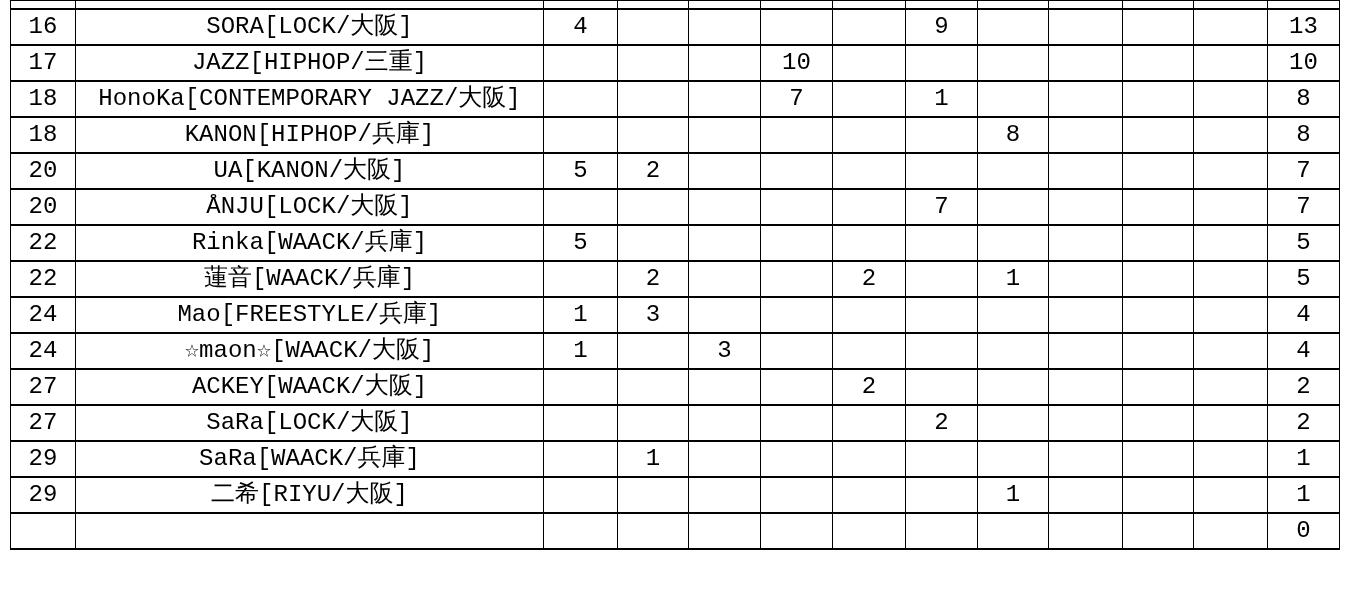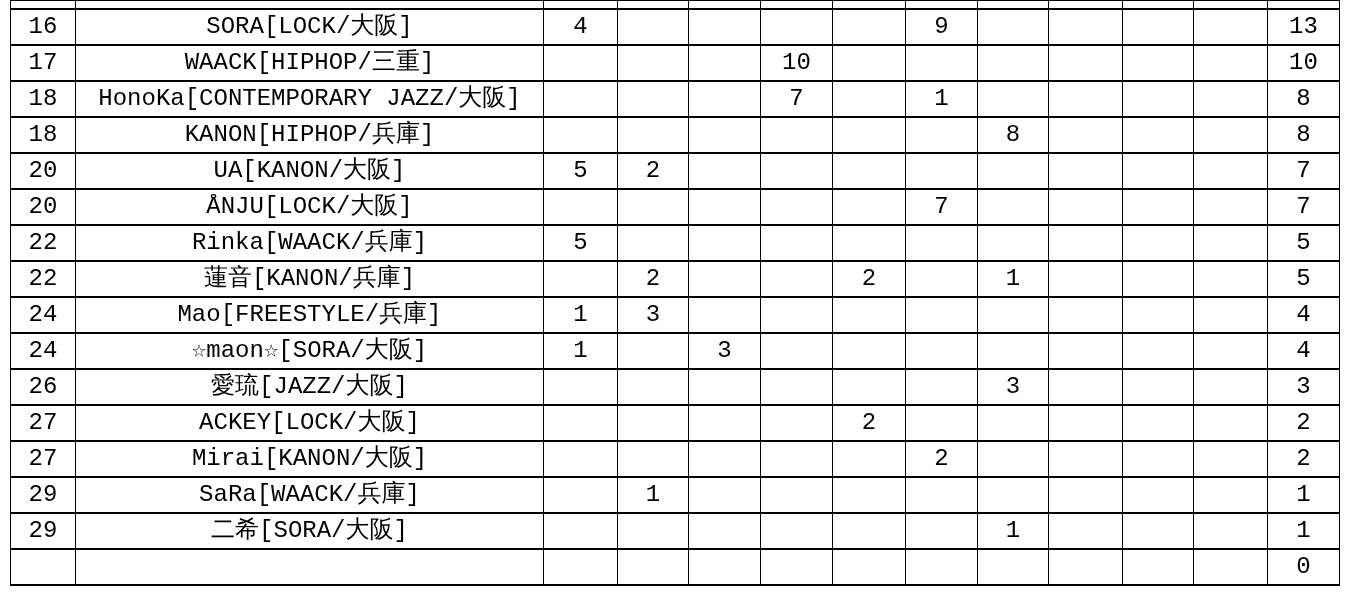--- a/index.html
+++ b/index.html
@@ -92,21 +92,21 @@
         <td class="point-cell"></td>
         <td class="point-cell">9</td>
         <td class="point-cell"></td>
         <td class="point-cell"></td>
         <td class="point-cell"></td>
         <td class="point-cell"></td>
         <td class="total-cell">13</td>
       </tr>
       <tr class="body-row">
         <td class="rank-cell">17</td>
-        <td class="name-cell">WAACK[HIPHOP/三重]</td>
+        <td class="name-cell">JAZZ[HIPHOP/三重]</td>
         <td class="point-cell"></td>
         <td class="point-cell"></td>
         <td class="point-cell"></td>
         <td class="point-cell">10</td>
         <td class="point-cell"></td>
         <td class="point-cell"></td>
         <td class="point-cell"></td>
         <td class="point-cell"></td>
         <td class="point-cell"></td>
         <td class="point-cell"></td>
@@ -182,21 +182,21 @@
         <td class="point-cell"></td>
         <td class="point-cell"></td>
         <td class="point-cell"></td>
         <td class="point-cell"></td>
         <td class="point-cell"></td>
         <td class="point-cell"></td>
         <td class="total-cell">5</td>
       </tr>
       <tr class="body-row">
         <td class="rank-cell">22</td>
-        <td class="name-cell">蓮音[KANON/兵庫]</td>
+        <td class="name-cell">蓮音[WAACK/兵庫]</td>
         <td class="point-cell"></td>
         <td class="point-cell">2</td>
         <td class="point-cell"></td>
         <td class="point-cell"></td>
         <td class="point-cell">2</td>
         <td class="point-cell"></td>
         <td class="point-cell">1</td>
         <td class="point-cell"></td>
         <td class="point-cell"></td>
         <td class="point-cell"></td>
@@ -212,66 +212,51 @@
         <td class="point-cell"></td>
         <td class="point-cell"></td>
         <td class="point-cell"></td>
         <td class="point-cell"></td>
         <td class="point-cell"></td>
         <td class="point-cell"></td>
         <td class="total-cell">4</td>
       </tr>
       <tr class="body-row">
         <td class="rank-cell">24</td>
-        <td class="name-cell">☆maon☆[SORA/大阪]</td>
+        <td class="name-cell">☆maon☆[WAACK/大阪]</td>
         <td class="point-cell">1</td>
         <td class="point-cell"></td>
         <td class="point-cell">3</td>
         <td class="point-cell"></td>
         <td class="point-cell"></td>
         <td class="point-cell"></td>
         <td class="point-cell"></td>
         <td class="point-cell"></td>
         <td class="point-cell"></td>
         <td class="point-cell"></td>
         <td class="total-cell">4</td>
       </tr>
       <tr class="body-row">
-        <td class="rank-cell">26</td>
-        <td class="name-cell">愛琉[JAZZ/大阪]</td>
-        <td class="point-cell"></td>
-        <td class="point-cell"></td>
-        <td class="point-cell"></td>
-        <td class="point-cell"></td>
-        <td class="point-cell"></td>
-        <td class="point-cell"></td>
-        <td class="point-cell">3</td>
-        <td class="point-cell"></td>
-        <td class="point-cell"></td>
-        <td class="point-cell"></td>
-        <td class="total-cell">3</td>
-      </tr>
-      <tr class="body-row">
         <td class="rank-cell">27</td>
-        <td class="name-cell">ACKEY[LOCK/大阪]</td>
+        <td class="name-cell">ACKEY[WAACK/大阪]</td>
         <td class="point-cell"></td>
         <td class="point-cell"></td>
         <td class="point-cell"></td>
         <td class="point-cell"></td>
         <td class="point-cell">2</td>
         <td class="point-cell"></td>
         <td class="point-cell"></td>
         <td class="point-cell"></td>
         <td class="point-cell"></td>
         <td class="point-cell"></td>
         <td class="total-cell">2</td>
       </tr>
       <tr class="body-row">
         <td class="rank-cell">27</td>
-        <td class="name-cell">Mirai[KANON/大阪]</td>
+        <td class="name-cell">SaRa[LOCK/大阪]</td>
         <td class="point-cell"></td>
         <td class="point-cell"></td>
         <td class="point-cell"></td>
         <td class="point-cell"></td>
         <td class="point-cell"></td>
         <td class="point-cell">2</td>
         <td class="point-cell"></td>
         <td class="point-cell"></td>
         <td class="point-cell"></td>
         <td class="point-cell"></td>
@@ -287,21 +272,21 @@
         <td class="point-cell"></td>
         <td class="point-cell"></td>
         <td class="point-cell"></td>
         <td class="point-cell"></td>
         <td class="point-cell"></td>
         <td class="point-cell"></td>
         <td class="total-cell">1</td>
       </tr>
       <tr class="body-row">
         <td class="rank-cell">29</td>
-        <td class="name-cell">二希[SORA/大阪]</td>
+        <td class="name-cell">二希[RIYU/大阪]</td>
         <td class="point-cell"></td>
         <td class="point-cell"></td>
         <td class="point-cell"></td>
         <td class="point-cell"></td>
         <td class="point-cell"></td>
         <td class="point-cell"></td>
         <td class="point-cell">1</td>
         <td class="point-cell"></td>
         <td class="point-cell"></td>
         <td class="point-cell"></td>

